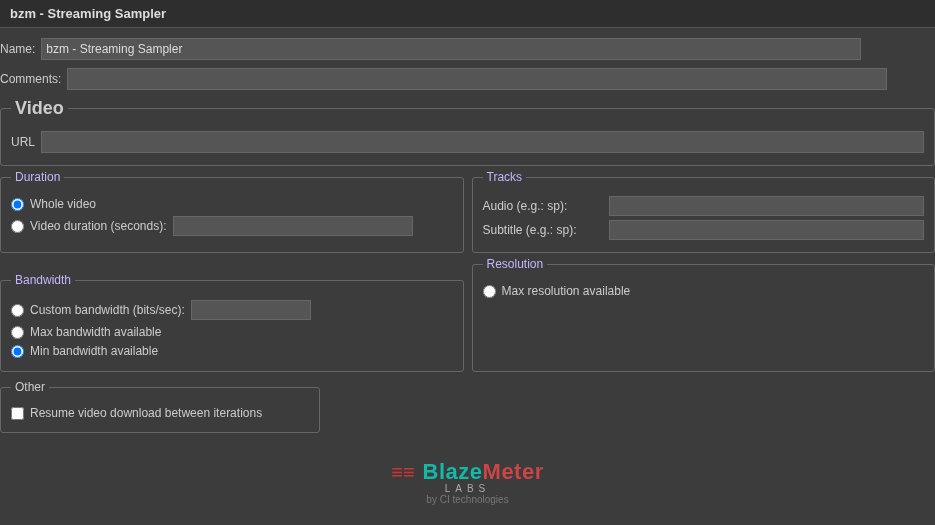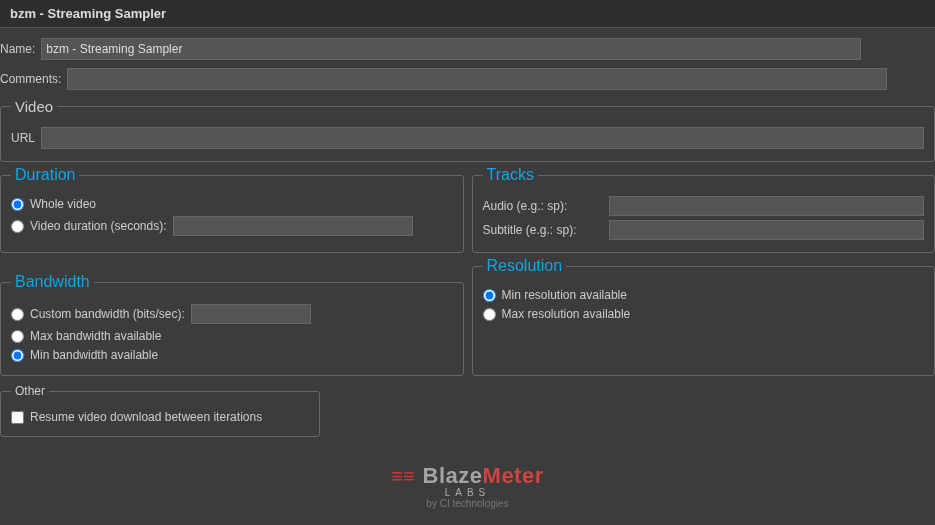--- a/index.html
+++ b/index.html
@@ -36,33 +36,34 @@
       outline: none;
     }
     fieldset {
       border: 1px solid #666;
       border-radius: 3px;
       padding: 8px 10px;
       color: #ccc;
     }
     fieldset legend {
       padding: 0 4px;
-      font-size: 16px;
-      color: #0ea5e9;
+      font-size: 12px;
+      color: #c4b5fd;
     }
     .video-fieldset {
       border: 1px solid #666;
       border-radius: 3px;
       padding: 8px 10px;
       margin: 4px 0;
     }
     .video-fieldset legend {
       padding: 0 4px;
-      font-size: 15px;
-      color: #ccc;
+      font-size: 18px;
+      color: #ccc;
+      font-weight: bold;
     }
     .radio-row {
       display: flex;
       align-items: center;
       margin: 5px 0;
     }
     .radio-row input[type="radio"] {
       margin-right: 6px;
       cursor: pointer;
     }
@@ -238,24 +239,20 @@
         <span>Max bandwidth available</span>
       </div>
       <div class="radio-row">
         <input type="radio" name="bandwidth" checked="" style="">
         <span>Min bandwidth available</span>
       </div>
     </fieldset>
 
     <fieldset class="res-fs">
       <legend>Resolution</legend>
-      <div class="radio-row">
-        <input type="radio" name="resolution" checked="" style="">
-        <span>Min resolution available</span>
-      </div>
       <div class="radio-row">
         <input type="radio" name="resolution" style="">
         <span>Max resolution available</span>
       </div>
     </fieldset>
   </div>
 
   
   <fieldset class="other-fs" style="margin:4px 0; border:1px solid #666; border-radius:3px; padding:8px 10px; display:inline-block; min-width:320px;">
     <legend>Other</legend>
@@ -263,18 +260,18 @@
       <input type="checkbox" style="">
       <span>Resume video download between iterations</span>
     </div>
   </fieldset>
 </div>
 
 <div class="footer">
   <div class="bm-logo-wrapper">
     <span class="bm-arrows" style="color:#cc3333; font-size:20px; font-weight:bold; margin-right:4px;">≡≡</span>
     <span style="font-size:22px; font-weight:bold; color:#eee; letter-spacing:0.5px;">
-      <span style="color:#a3a3a3;">Blaze</span><span style="color:#cc4444;">Meter</span>
+      <span style="color:#14b8a6;">Blaze</span><span style="color:#cc4444;">Meter</span>
     </span>
   </div>
   <div style="font-size:10px; color:#aaa; letter-spacing:5px; text-align:center; margin-top:-2px;">LABS</div>
   <div style="font-size:10px; color:#777; text-align:center;">by CI technologies</div>
 </div>
 
 </body></html>

